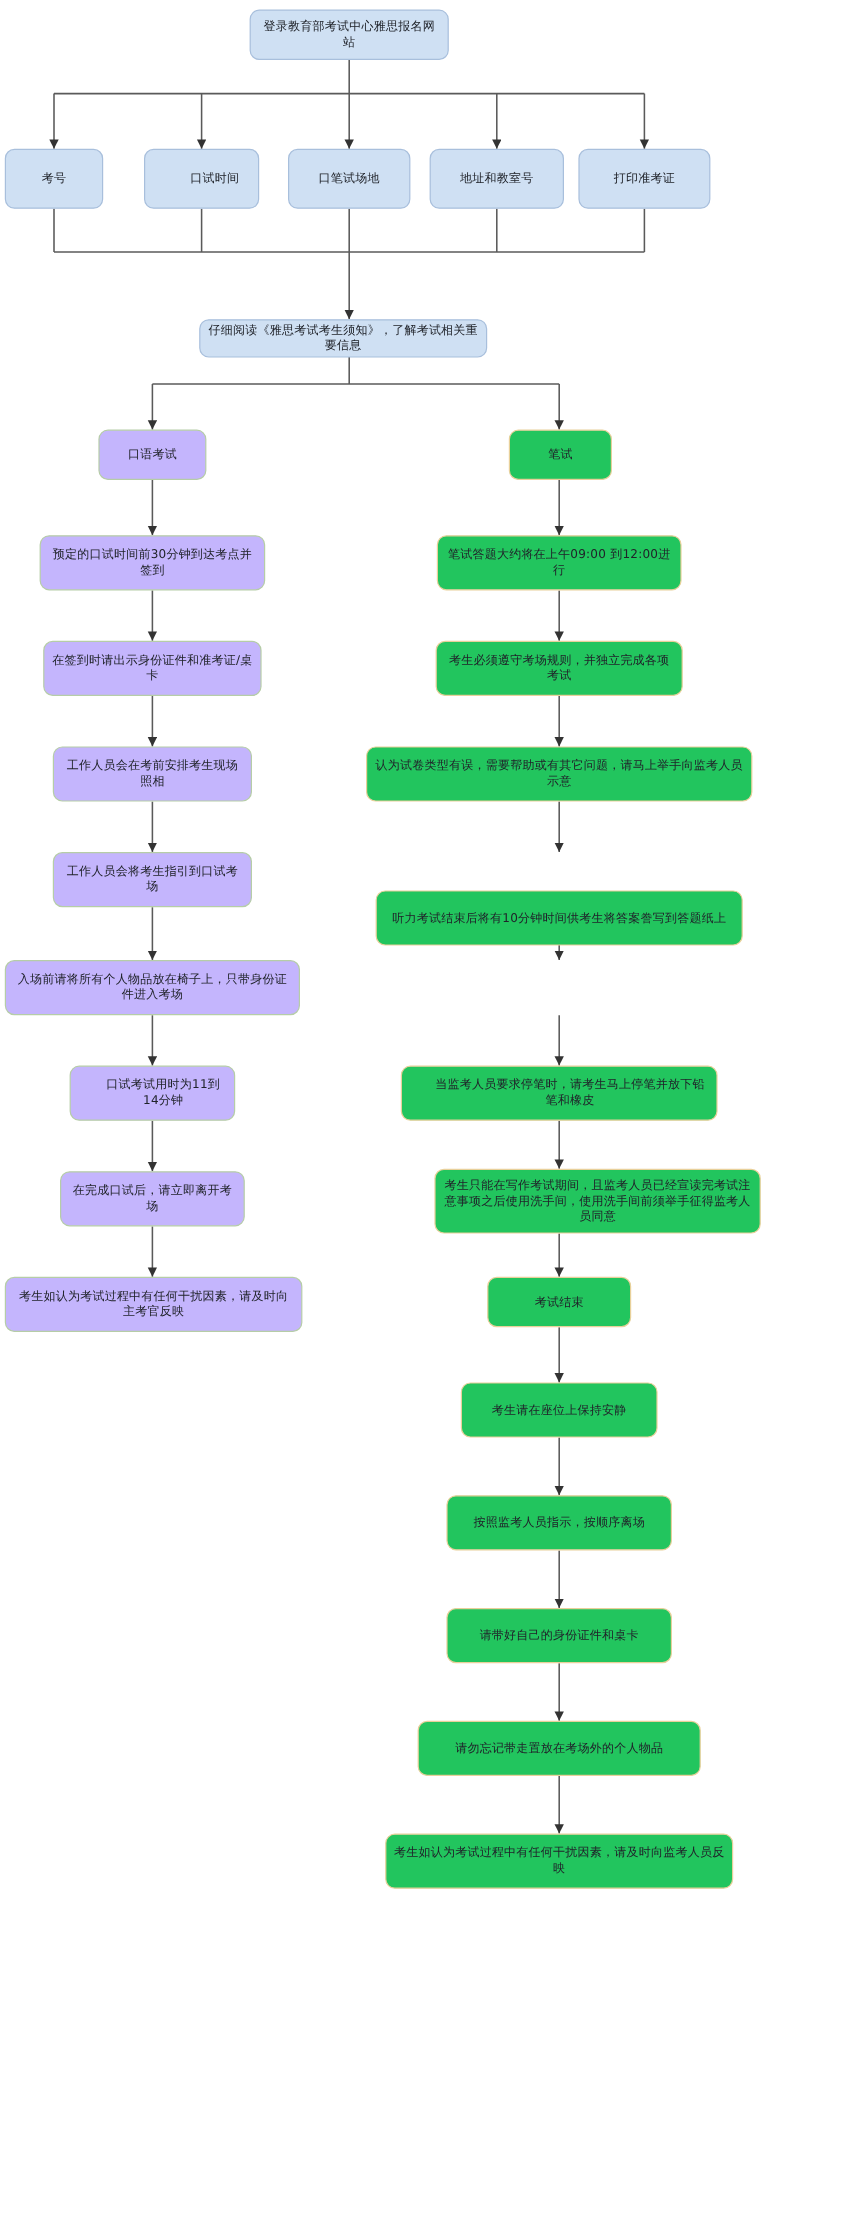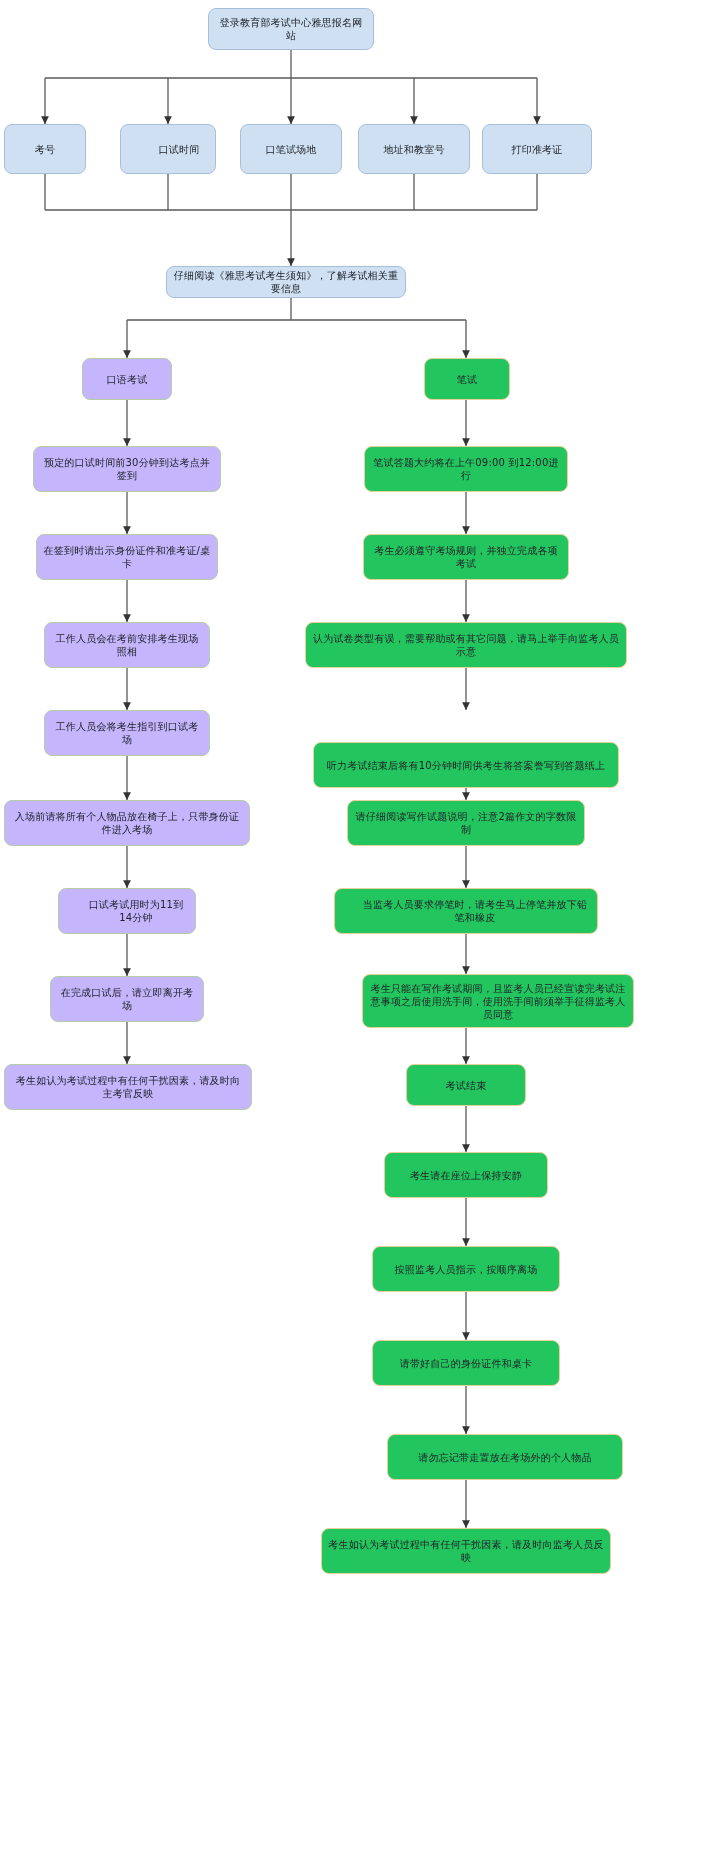--- a/index.html
+++ b/index.html
@@ -160,41 +160,38 @@
   </div>
   <div class="node orange" style="left:363px; top:534px; width:206px; height:46px;">
     <span>考生必须遵守考场规则，并独立完成各项考试</span>
   </div>
   <div class="node orange" style="left:305px; top:622px; width:322px; height:46px;">
     <span>认为试卷类型有误，需要帮助或有其它问题，请马上举手向监考人员示意</span>
   </div>
   <div class="node orange" style="left:313px; top:710px; width:306px; height:46px;margin-top:32px;">
     <span>听力考试结束后将有10分钟时间供考生将答案誊写到答题纸上</span>
   </div>
-  <div class="node orange" style="left:347px; top:800px; width:238px; height:46px;">
-    <span>请仔细阅读写作试题说明，注意2篇作文的字数限制</span>
-  </div>
   <div class="node orange" style="left:334px; top:888px; width:264px; height:46px;padding-left:24px;">
     <span>当监考人员要求停笔时，请考生马上停笔并放下铅笔和橡皮</span>
   </div>
   <div class="node orange" style="left:330px; top:974px; width:272px; height:54px;margin-left:32px;">
     <span>考生只能在写作考试期间，且监考人员已经宣读完考试注意事项之后使用洗手间，使用洗手间前须举手征得监考人员同意</span>
   </div>
   <div class="node orange" style="left:406px; top:1064px; width:120px; height:42px;">
     <span>考试结束</span>
   </div>
   <div class="node orange" style="left:384px; top:1152px; width:164px; height:46px;justify-content:center;">
     <span>考生请在座位上保持安静</span>
   </div>
   <div class="node orange" style="left:372px; top:1246px; width:188px; height:46px;">
     <span>按照监考人员指示，按顺序离场</span>
   </div>
   <div class="node orange" style="left:372px; top:1340px; width:188px; height:46px;">
     <span>请带好自己的身份证件和桌卡</span>
   </div>
-  <div class="node orange" style="left:348px; top:1434px; width:236px; height:46px;margin-left:39px;">
+  <div class="node orange" style="left:348px; top:1434px; width:236px; height:46px;">
     <span>请勿忘记带走置放在考场外的个人物品</span>
   </div>
   <div class="node orange" style="left:321px; top:1528px; width:290px; height:46px;">
     <span>考生如认为考试过程中有任何干扰因素，请及时向监考人员反映</span>
   </div>
 
 </div>
 
 </body></html>

